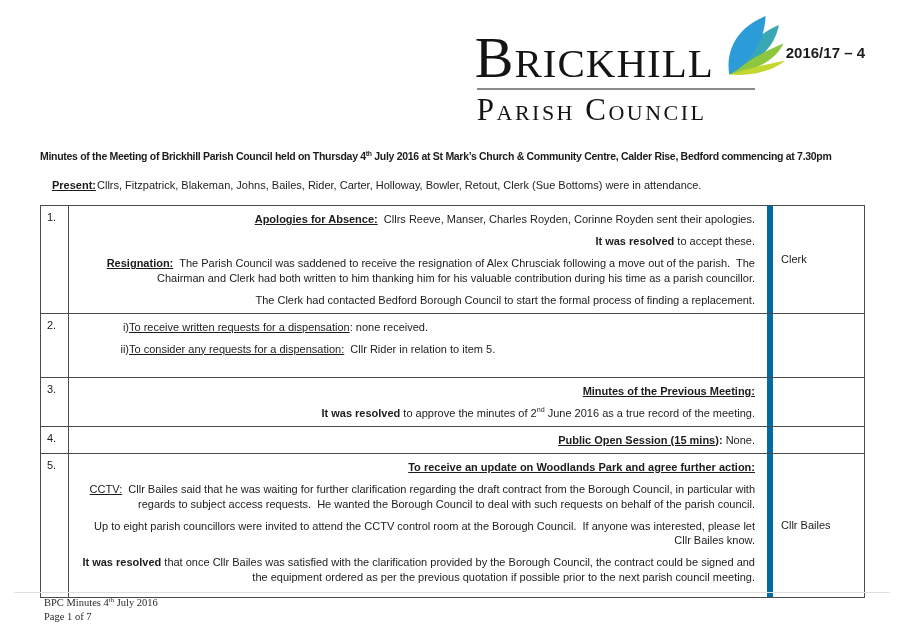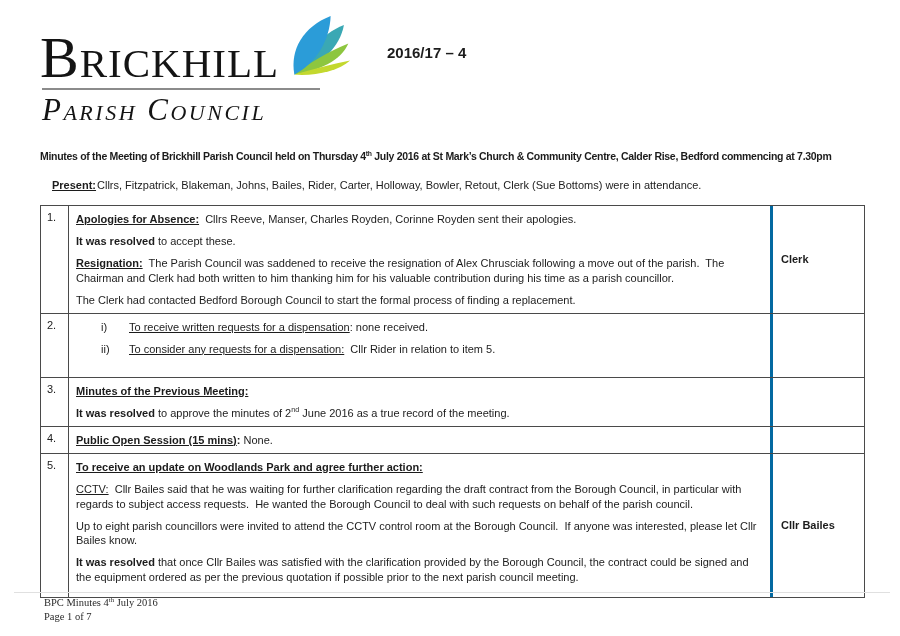--- a/index.html
+++ b/index.html
@@ -5,50 +5,50 @@
   * { box-sizing: border-box; }
   html,body { margin:0; padding:0; }
   body {
     width:900px; height:636px; background:#ffffff; position:relative;
     font-family:"Liberation Sans", sans-serif; color:#1c1c1c; font-size:11px;
     overflow:hidden;
   }
   .page { padding:14px 35px 0 40px; }
 
   
-  .header { display:flex; justify-content:flex-start; align-items:flex-start;gap:36px; }
+  .header { display:flex; justify-content:flex-end; align-items:flex-start; }
   .logo-top { display:flex; align-items:flex-end; }
   .logo-title {
     font-family:"Liberation Serif", serif; font-variant:small-caps;
     font-size:58px; line-height:0.92; letter-spacing:1px; color:#141414; font-weight:400;
   }
   .leaf { margin-left:10px; margin-bottom:2px; }
   .logo-rule { width:278px; height:2px; background:#8b8b8b; margin:4px 0 4px 2px; }
   .logo-subtitle {
     font-family:"Liberation Serif", serif; font-variant:small-caps;
-    font-size:31px; letter-spacing:2.5px; color:#141414; line-height:1; margin-left:2px;font-style:italic;
+    font-size:31px; letter-spacing:2.5px; color:#141414; line-height:1; margin-left:2px;
   }
   .doc-number { font-weight:bold; font-size:15px; margin-top:30px; }
 
   
   .meeting-title {
     margin-top:25px; font-weight:bold; font-size:10.5px; letter-spacing:-0.3px;
     white-space:nowrap;
   }
   .attendance { margin-top:15px; line-height:1.55; }
   .att-label { display:inline-block; min-width:57px; font-weight:bold;padding-left:12px; }
   .att-label u { text-decoration:underline; }
 
   
   .minutes-table { margin-top:11px; border:1px solid #4a4a4a; width:825px; }
   .trow { display:flex; }
   .trow + .trow { border-top:1px solid #4a4a4a; }
   .cnum   { width:28px; border-right:1px solid #4a4a4a; padding:5px 2px 0 6px; }
-  .ccontent{ flex:1; border-right:3px solid #0369a1; padding:4px 12px 1px 7px; }
-  .caction{ width:91px; display:flex; align-items:center; padding:0 2px 0 8px; font-weight:bold; }
+  .ccontent{ flex:1; border-right:6px solid #0369a1; padding:4px 12px 1px 7px;text-align:right; }
+  .caction{ width:91px; display:flex; align-items:center; padding:0 2px 0 8px; font-weight:normal; }
   .r1 { min-height:99px; }
   .r2 { min-height:64px; }
   .r3 { min-height:38px; }
   .r4 { min-height:26px; }
   .r5 { min-height:144px; }
   .p  { margin:2px 0 7px; line-height:1.36; white-space:pre-wrap; }
   .p:last-child { margin-bottom:4px; }
   .bu { font-weight:bold; text-decoration:underline; }
   .b  { font-weight:bold; }
   .u  { text-decoration:underline; }

